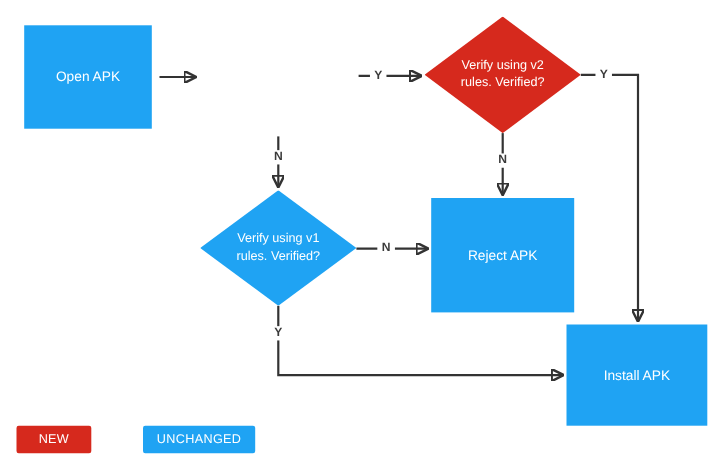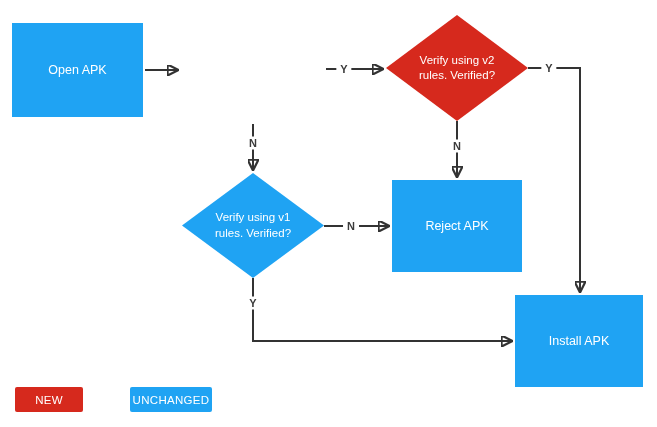--- a/index.html
+++ b/index.html
@@ -40,50 +40,50 @@
     </defs>
     <path d="M145 70 L178 70" marker-end="url(#arrow)"></path>
     <path d="M326 69 L383 69" marker-end="url(#arrow)"></path>
     <path d="M253 124 L253 170" marker-end="url(#arrow)"></path>
     <path d="M457 121 L457 177" marker-end="url(#arrow)"></path>
     <path d="M528 68 L580 68 L580 292" marker-end="url(#arrow)"></path>
     <path d="M324 226 L389 226" marker-end="url(#arrow)"></path>
     <path d="M253 278 L253 341 L512 341" marker-end="url(#arrow)"></path>
   </svg>
 
-  <div class="node rect fill-unchanged" style="left:12px;top:23px;width:131px;height:94px;">
+  <div class="node rect fill-unchanged" style="left:22px;top:23px;width:116px;height:94px;">
     <span>Open APK</span>
   </div>
 
 
   <div class="node diamond fill-new" style="left:386px;top:15px;width:142px;height:106px;">
     <span>Verify using v2
 rules. Verified?</span>
   </div>
 
   <div class="node diamond fill-unchanged" style="left:182px;top:173px;width:142px;height:105px;">
     <span>Verify using v1
 rules. Verified?</span>
   </div>
 
-  <div class="node rect fill-unchanged" style="left:392px;top:180px;width:130px;height:92px;">
+  <div class="node rect fill-unchanged" style="left:392px;top:180px;width:130px;height:104px;">
     <span>Reject APK</span>
   </div>
 
   <div class="node rect fill-unchanged" style="left:515px;top:295px;width:128px;height:92px;">
     <span>Install APK</span>
   </div>
 
   <span class="edge-label" style="left:344px;top:69px;">Y</span>
   <span class="edge-label" style="left:253px;top:143px;">N</span>
   <span class="edge-label" style="left:549px;top:68px;">Y</span>
   <span class="edge-label" style="left:457px;top:146px;">N</span>
   <span class="edge-label" style="left:351px;top:226px;">N</span>
   <span class="edge-label" style="left:253px;top:303px;">Y</span>
 
   <div class="legend-box fill-new" style="left:15px;top:387px;width:68px;height:25px;text-align:right;">
     <span>NEW</span>
   </div>
-  <div class="legend-box fill-unchanged" style="left:130px;top:387px;width:82px;height:25px;">
+  <div class="legend-box fill-unchanged" style="left:130px;top:387px;width:102px;height:25px;">
     <span>UNCHANGED</span>
   </div>
 
 </div>
 
 </body></html>

